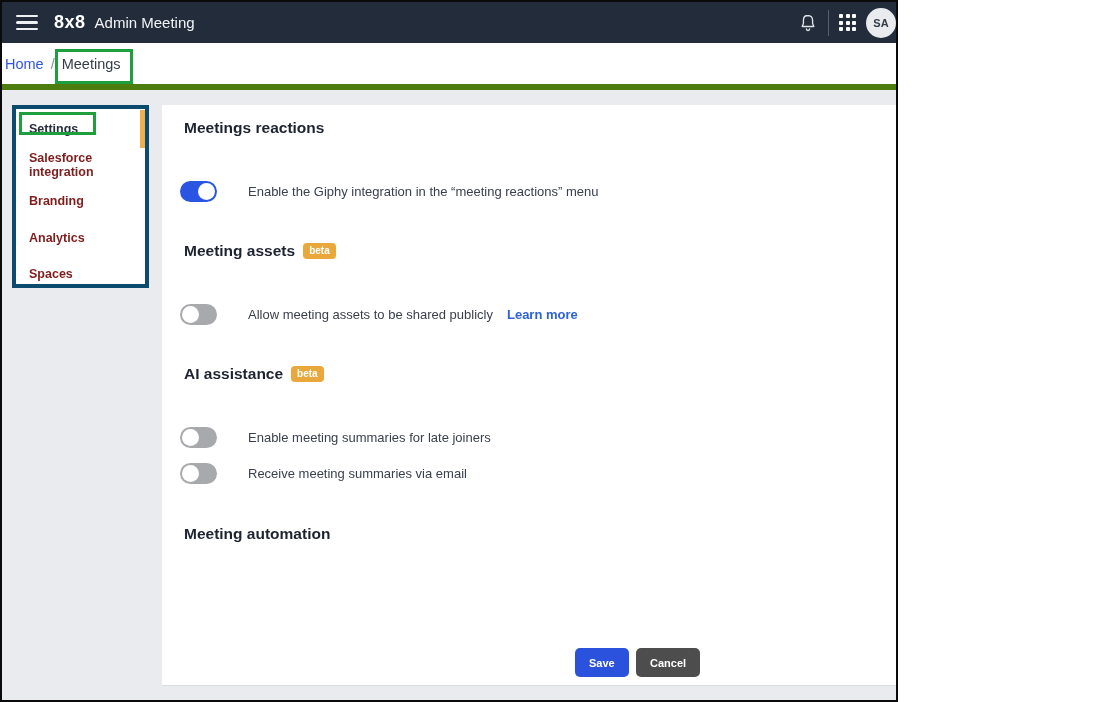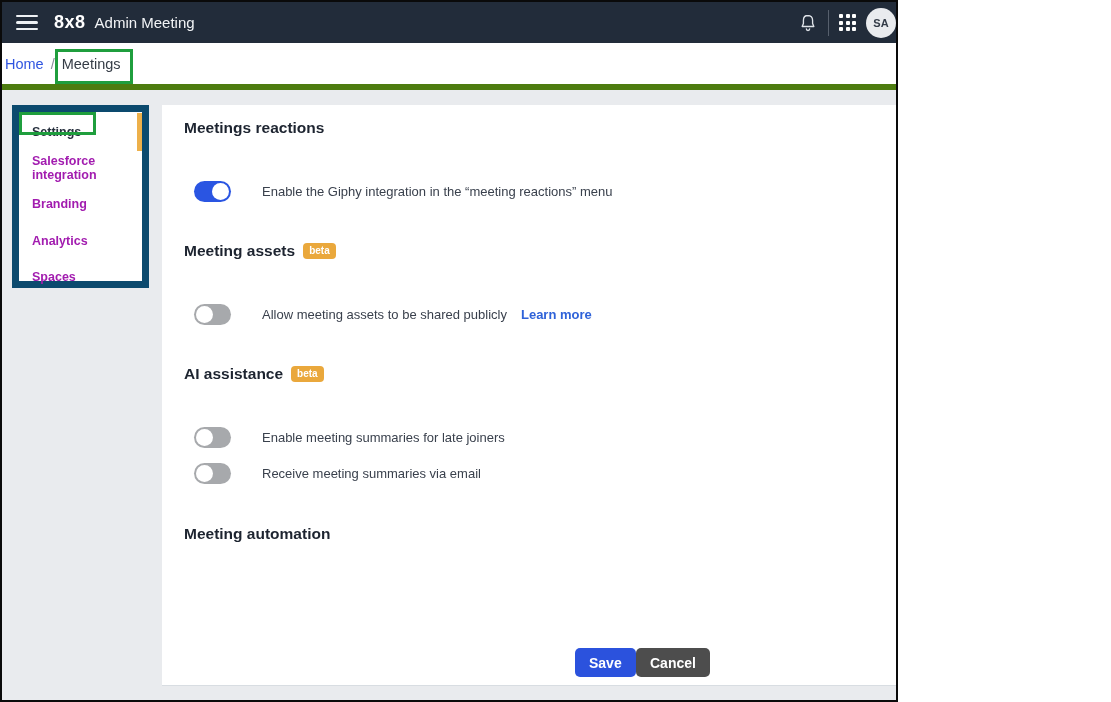--- a/index.html
+++ b/index.html
@@ -31,57 +31,57 @@
   .breadcrumb {
     position:absolute; left:0; top:41px; width:100%; height:47px; background:#fff;
     display:flex; align-items:center; padding:0 3px; font-size:14.5px; border-bottom:6px solid #4d7c0f;
   }
   .crumb-home { color:#2f54e0; text-decoration:none; cursor:pointer; }
   .crumb-sep { color:#8a909a; margin:0 7px; }
   .crumb-current { color:#353c46; }
   
   .sidebar {
     position:absolute; left:10px; top:103px; width:137px; height:183px;
-    background:#fff; border:7px solid #0c4a6e; padding-top:2px;
+    background:#fff; border:4px solid #0c4a6e; padding-top:2px;
   }
   .side-item {
     height:36.2px; display:flex; align-items:center; padding-left:13px;
-    font-size:12.5px; font-weight:600; color:#a21caf; cursor:pointer;
+    font-size:12.5px; font-weight:600; color:#7f1d1d; cursor:pointer;
   }
   .side-item.active { color:#262f3d; font-weight:700; }
   .active-bar { position:absolute; right:0; top:1px; width:5px; height:38px; background:#edb04a; }
   
   .content {
     position:absolute; left:160px; top:103px; width:944px; height:581px;
     background:#fff; border-bottom:1px solid #d8dde2;
   }
   .sec-title {
     position:absolute; left:22px; font-size:15.5px; font-weight:700; color:#1d2430;
     display:flex; align-items:center; gap:8px;
   }
   .beta-badge {
     background:#eaa83c; color:#fff; font-size:10px; font-weight:bold;
     padding:3px 6px; border-radius:4px; line-height:1;
   }
-  .toggle-row { position:absolute; left:32px; height:22px; display:flex; align-items:center; }
+  .toggle-row { position:absolute; left:18px; height:22px; display:flex; align-items:center; }
   .toggle {
     position:relative; width:37px; height:21px; border-radius:11px; flex:none; cursor:pointer;
   }
   .toggle.on  { background:#2a55e2; }
   .toggle.off { background:#a7a9ac; }
   .toggle .knob {
     position:absolute; top:2px; width:17px; height:17px; border-radius:50%; background:#fff;
   }
   .toggle.on .knob  { right:2px; }
   .toggle.off .knob { left:2px; }
   .toggle-label { margin-left:31px; font-size:13px; color:#3a414d; }
   .learn-more { margin-left:14px; font-size:13px; font-weight:700; color:#2e62d9; text-decoration:none; cursor:pointer; }
   .btn {
     position:absolute; top:543px; height:29px; border:none; border-radius:5px;
-    color:#fff; font-size:14px; font-weight:700; font-family:inherit; cursor:pointer; padding:0 14px;
+    color:#fff; font-size:11px; font-weight:700; font-family:inherit; cursor:pointer; padding:0 14px;
   }
   .btn-save   { left:413px; background:#2b52dd; }
   .btn-cancel { left:474px; background:#4d4d4d; }
   
   .annot { position:absolute; border:3px solid #1f9e3d; pointer-events:none; }
   .annot-crumb   { left:53px; top:47px; width:78px; height:35px; }
   .annot-setting { left:17px; top:110px; width:77px; height:23px; }
   
   .chat-fab {
     position:absolute; left:1058px; top:627px; width:60px; height:60px; border-radius:50%;

